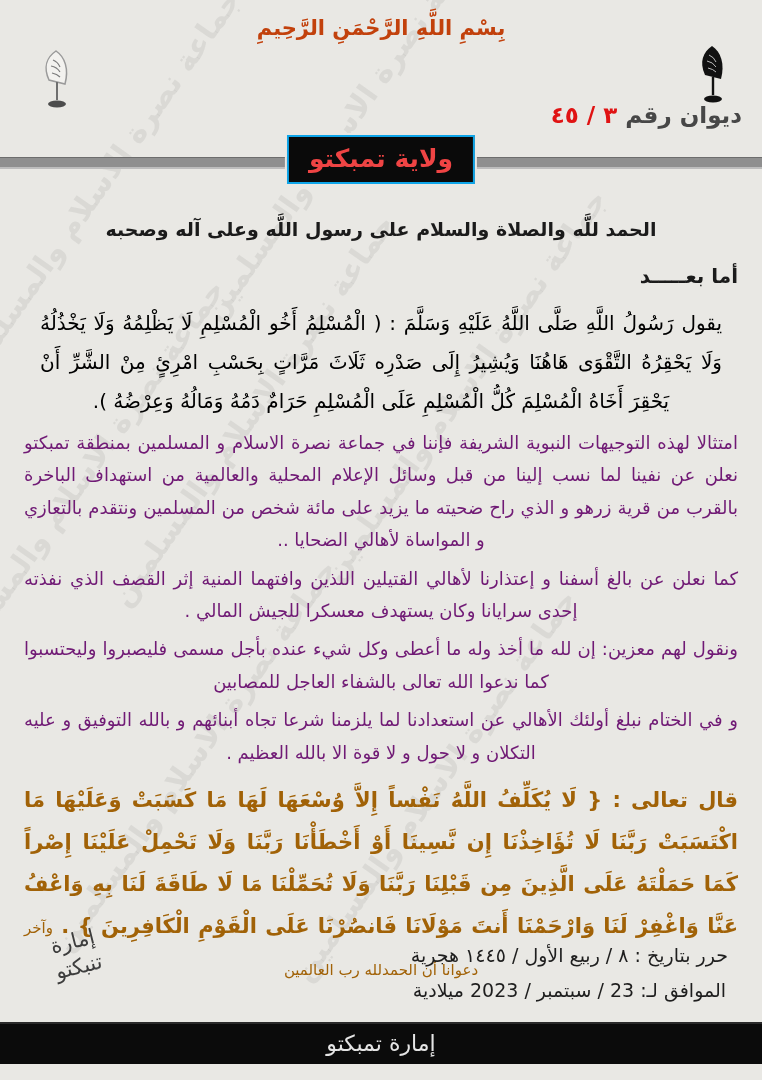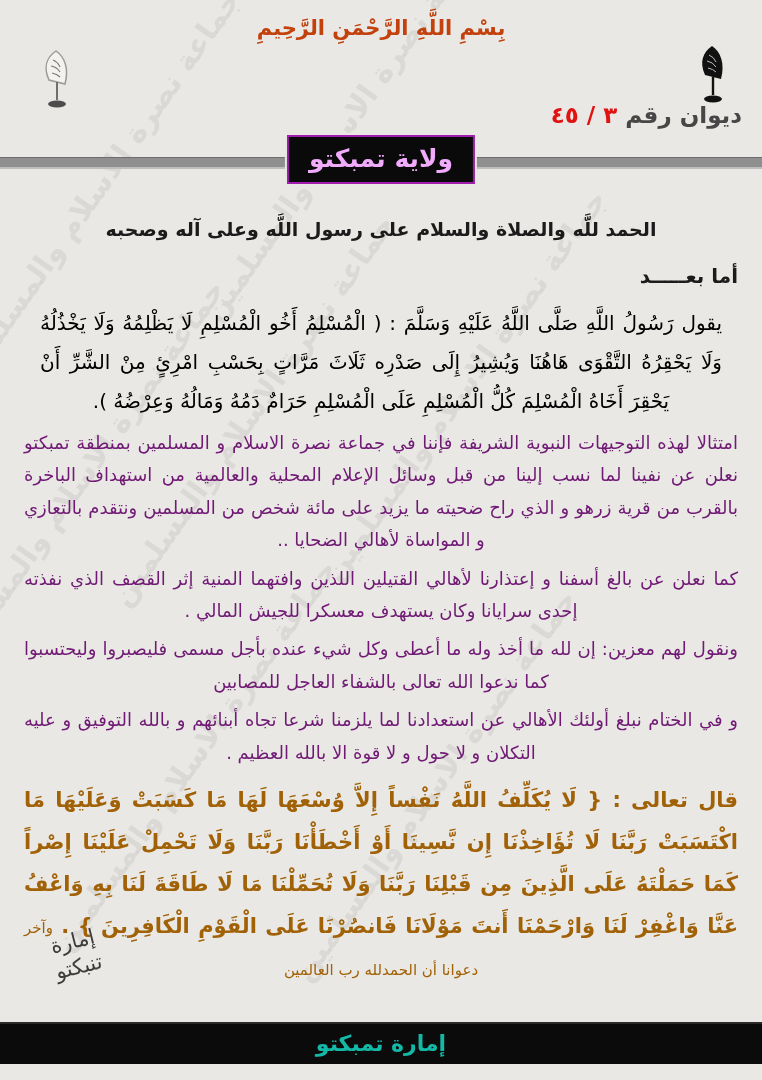--- a/index.html
+++ b/index.html
@@ -41,22 +41,22 @@
     font-size:23px; font-weight:bold; color:#474747; letter-spacing:1px;
   }
   .diwan .num { color:#e01313; }
 
   .rule {
     position:absolute; top:157px; left:0; width:762px; height:9px;
     background:#8f8f8f; border-top:1px solid #6d6d6d; border-bottom:2px solid #bdbdbd;
   }
   .banner {
     position:absolute; top:135px; left:50%; transform:translateX(-50%);
-    background:#0a0a0a; color:#f0abfc; font-size:25px; font-weight:bold;
-    padding:7px 20px 9px; border:2px solid #a21caf; outline:2px solid #e9e8e4;
+    background:#0a0a0a; color:#ef4444; font-size:25px; font-weight:bold;
+    padding:7px 20px 9px; border:2px solid #0ea5e9; outline:2px solid #e9e8e4;
     direction:rtl; white-space:nowrap;
   }
 
   
   .body-text {
     position:absolute; top:206px; right:24px; left:24px; direction:rtl;
   }
   .opening  { text-align:center; font-weight:bold; font-size:19px; margin:12px; }
   .amma     { text-align:right; font-weight:bold; font-size:20px; margin:24px 0 0; letter-spacing:1px; }
   .hadith   {
@@ -79,21 +79,21 @@
     font-size:19px; line-height:1.85; text-align:center; color:#1e1e1e;
   }
   .stamp {
     position:absolute; left:52px; top:928px; transform:rotate(-14deg);
     text-align:center; font-size:21px; color:#3d3d3d; line-height:1.25; direction:rtl;
   }
   .stamp span { display:block; }
   .footer-bar {
     position:absolute; left:0; right:0; top:1022px; height:40px;
     background:#0b0b0b; border-top:2px solid #2a2a2a;
-    color:#14b8a6; font-size:22px; font-weight:bold;
+    color:#e5e5e5; font-size:22px; font-weight:normal;
     text-align:center; line-height:40px; direction:rtl;
   }
 </style>
 </head>
 <body>
 
 <div class="page">
 
   <div class="watermarks">
     <span>جماعة نصرة الاسلام والمسلمين</span>
@@ -141,20 +141,24 @@
     <p class="para">امتثالا لهذه التوجيهات النبوية الشريفة فإننا في جماعة نصرة الاسلام و المسلمين بمنطقة تمبكتو نعلن عن نفينا لما نسب إلينا من قبل وسائل الإعلام المحلية والعالمية من استهداف الباخرة بالقرب من قرية زرهو و الذي راح ضحيته ما يزيد على مائة شخص من المسلمين ونتقدم بالتعازي و المواساة لأهالي الضحايا ..</p>
     <p class="para">كما نعلن عن بالغ أسفنا و إعتذارنا لأهالي القتيلين اللذين وافتهما المنية إثر القصف الذي نفذته إحدى سرايانا وكان يستهدف معسكرا للجيش المالي .</p>
     <p class="para">ونقول لهم معزين: إن لله ما أخذ وله ما أعطى وكل شيء عنده بأجل مسمى فليصبروا وليحتسبوا كما ندعوا الله تعالى بالشفاء العاجل للمصابين</p>
     <p class="para">و في الختام نبلغ أولئك الأهالي عن استعدادنا لما يلزمنا شرعا تجاه أبنائهم و بالله التوفيق و عليه التكلان و لا حول و لا قوة الا بالله العظيم .</p>
     <p class="quran">
       <span>قال تعالى : { لَا يُكَلِّفُ اللَّهُ نَفْساً إِلاَّ وُسْعَهَا لَهَا مَا كَسَبَتْ وَعَلَيْهَا مَا اكْتَسَبَتْ رَبَّنَا لَا تُؤَاخِذْنَا إِن نَّسِينَا أَوْ أَخْطَأْنَا رَبَّنَا وَلَا تَحْمِلْ عَلَيْنَا إِصْراً كَمَا حَمَلْتَهُ عَلَى الَّذِينَ مِن قَبْلِنَا رَبَّنَا وَلَا تُحَمِّلْنَا مَا لَا طَاقَةَ لَنَا بِهِ وَاعْفُ عَنَّا وَاغْفِرْ لَنَا وَارْحَمْنَا أَنتَ مَوْلَانَا فَانصُرْنَا عَلَى الْقَوْمِ الْكَافِرِينَ } .</span>
       <span class="dua">وآخر دعوانا أن الحمدلله رب العالمين</span>
     </p>
   </div>
 
+  <div class="date-block">
+    <div>حرر بتاريخ : ٨ / ربيع الأول / ١٤٤٥ هجرية</div>
+    <div>الموافق لـ: 23 / سبتمبر / 2023 ميلادية</div>
+  </div>
 
   <div class="stamp">
     <span>إمارة</span>
     <span>تنبكتو</span>
   </div>
 
   <div class="footer-bar">إمارة تمبكتو</div>
 
 </div>
 

